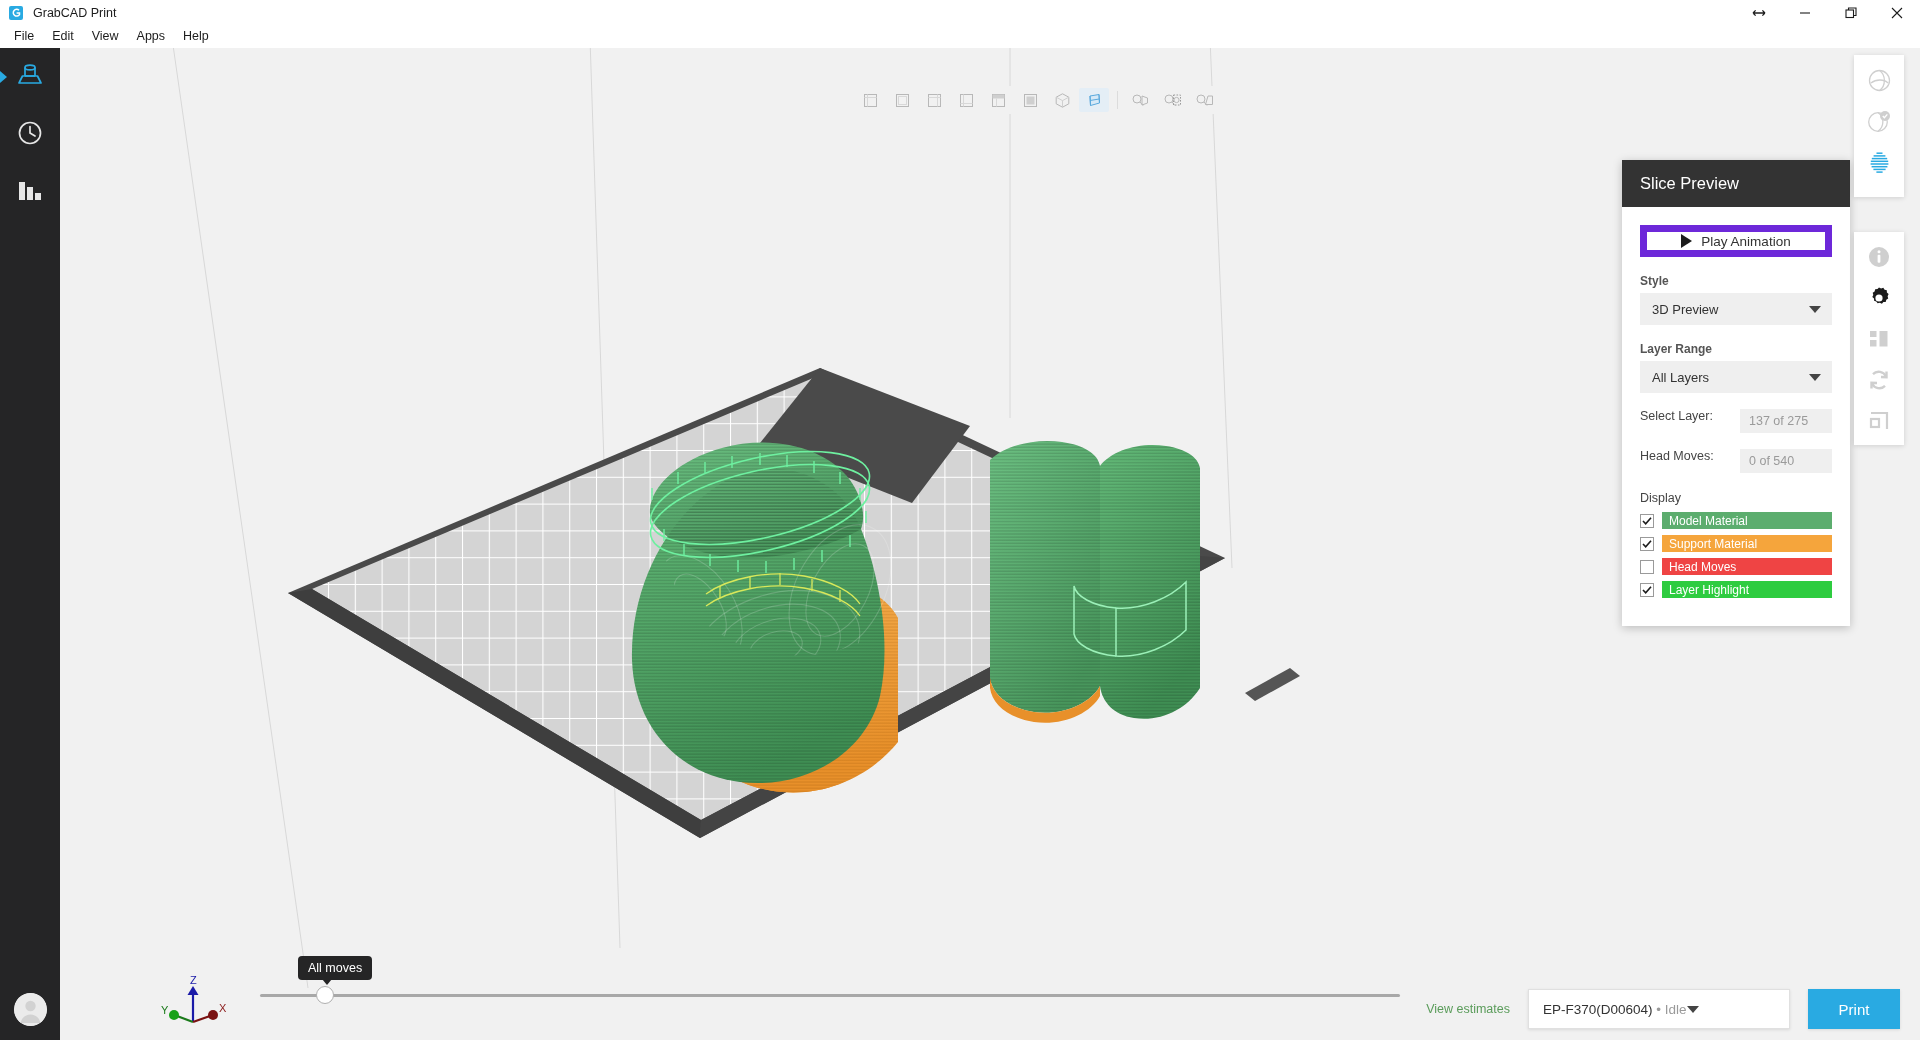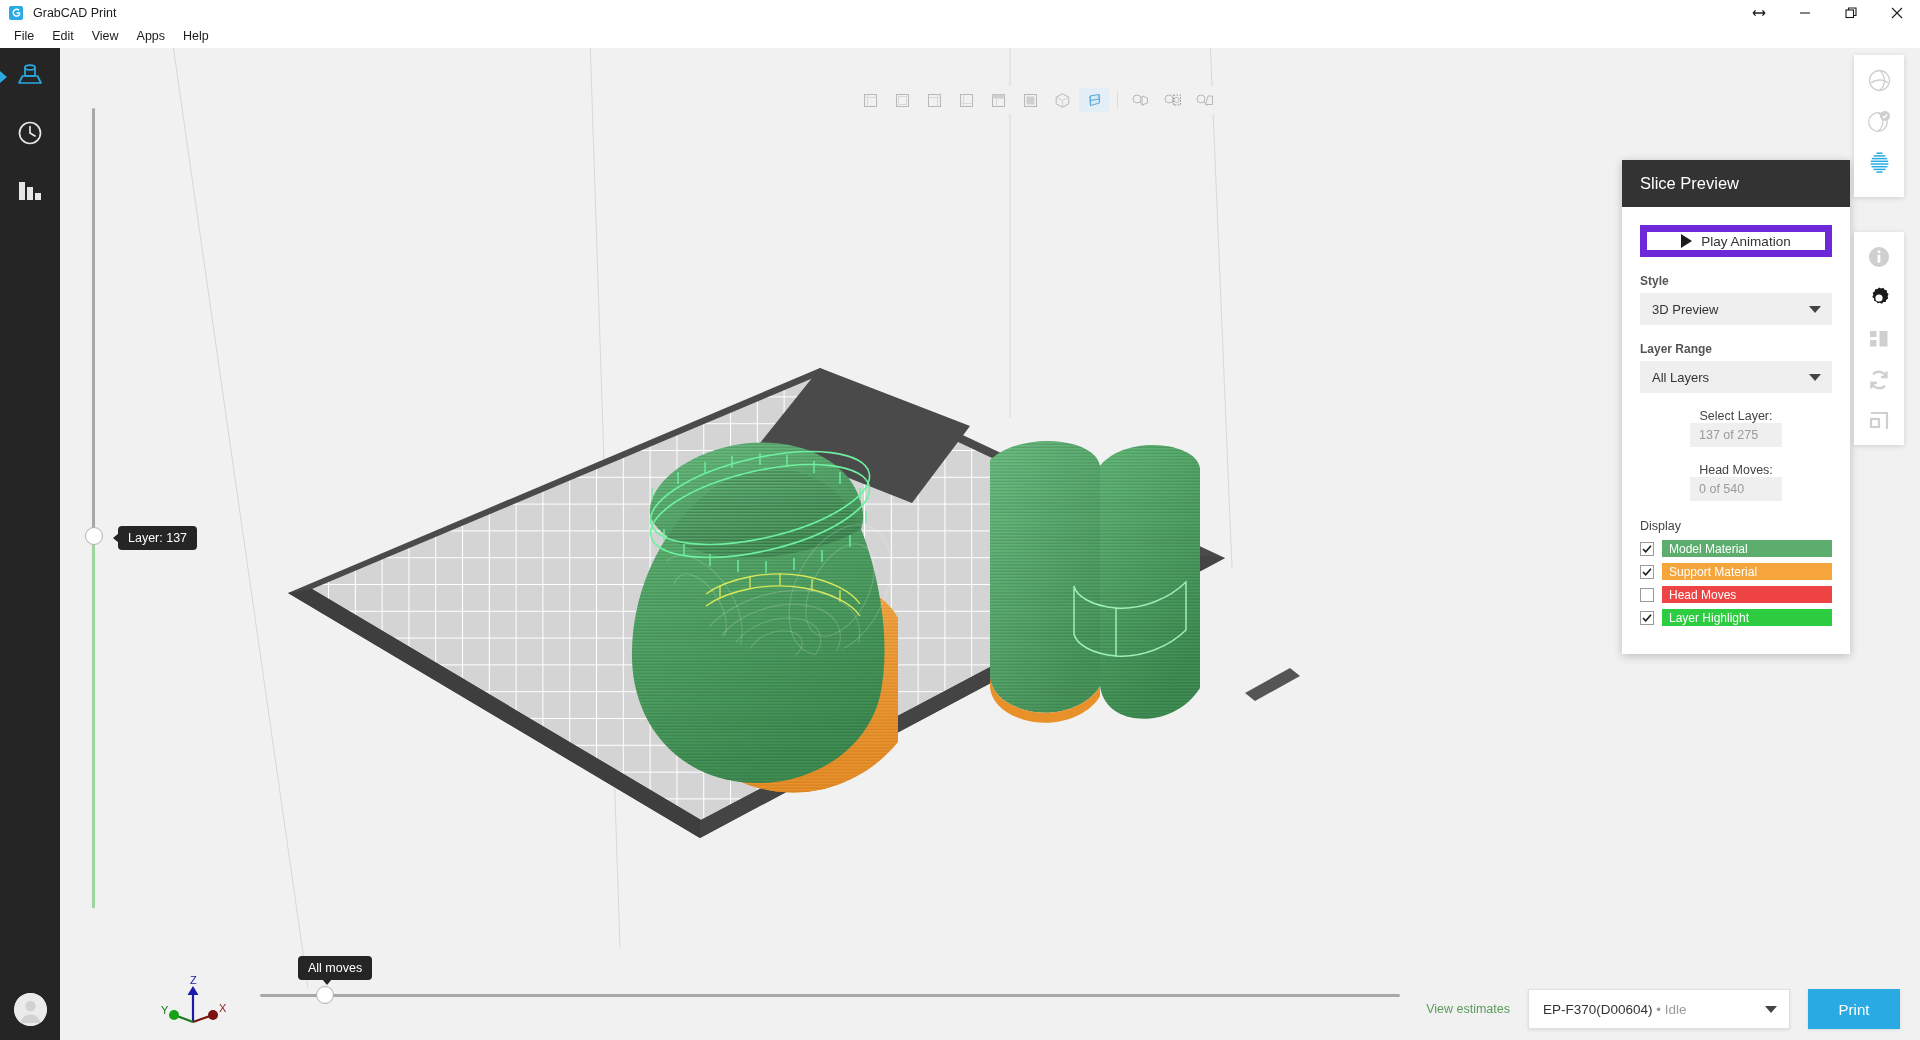--- a/index.html
+++ b/index.html
@@ -147,23 +147,22 @@
   }
   .field-label { font-size: 12px; color: #555; margin: 17px 0 5px 0; font-weight: bold; }
   .select {
     height: 32px; background: #efefef; display: flex; align-items: center;
     justify-content: space-between; padding: 0 11px 0 12px; font-size: 13px; color: #333;
   }
   .chev { width: 0; height: 0;
     border-left: 6px solid transparent; border-right: 6px solid transparent;
     border-top: 7px solid #444; }
   .row-field {
-    display: flex; align-items: center; justify-content: space-between;
+    display: flex; align-items: flex-start; justify-content: space-between;
     margin-top: 16px;
-    flex-direction: column;
   }
   .row-field .rf-label { font-size: 12.5px; color: #444; }
   .row-field .rf-value {
     width: 92px; height: 24px; background: #efefef; color: #9a9a9a;
     font-size: 12.5px; display: flex; align-items: center; padding-left: 9px;
   }
   .display-label { font-size: 12.5px; color: #444; margin: 18px 0 7px 0; }
   .disp-row { display: flex; align-items: center; margin-bottom: 6px; }
   .cbox {
     width: 14px; height: 14px; border: 1px solid #9a9a9a; background: #fff;
@@ -194,21 +193,21 @@
   
   .bottombar {
     position: absolute; bottom: 0; left: 60px; width: 1860px; height: 62px;
     display: flex; align-items: center; justify-content: flex-end;
     padding-right: 20px; gap: 18px; pointer-events: none;
   }
   .bottombar > * { pointer-events: auto; }
   .view-est { font-size: 12.5px; color: #5a9c5a; }
   .printer-select {
     width: 262px; height: 40px; background: #ffffff; border: 1px solid #e0e0e0;
-    display: flex; align-items: center; justify-content: space-between;
+    display: flex; align-items: center; 
     padding: 0 12px 0 14px; font-size: 13.5px; color: #333;
     box-shadow: 0 1px 3px rgba(0,0,0,.10);
   }
   .printer-select .idle { color: #9a9a9a; }
   .print-btn {
     width: 92px; height: 40px; background: #29aae2; color: #ffffff;
     display: flex; align-items: center; justify-content: center;
     font-size: 15px; box-shadow: 0 1px 3px rgba(0,0,0,.10);
   }
 </style>
@@ -504,26 +503,20 @@
       </span>
       <span class="vt-btn">
         <svg width="20" height="17" viewBox="0 0 20 17">
           <circle cx="6" cy="7" r="4" fill="none" stroke="#b8b8b8"></circle>
           <path d="M9 10 L12 13.5" stroke="#b8b8b8"></path>
           <path d="M10.5 12.5 L13 4 L17.5 4 L17.5 12.5 Z" fill="none" stroke="#b8b8b8"></path>
         </svg>
       </span>
     </div>
 
-    <div class="layerslider">
-      <div class="ls-track"></div>
-      <div class="ls-fill"></div>
-      <div class="ls-thumb"></div>
-      <div class="ls-tip">Layer: 137</div>
-    </div>
 
     <div class="movesslider">
       <div class="ms-tip">All moves</div>
       <div class="ms-track"></div>
       <div class="ms-thumb"></div>
     </div>
 
     <div class="axisgizmo">
       <svg width="70" height="60" viewBox="0 0 70 60">
         <path d="M33 50 V20" stroke="#1a1aa8" stroke-width="2.2"></path>

